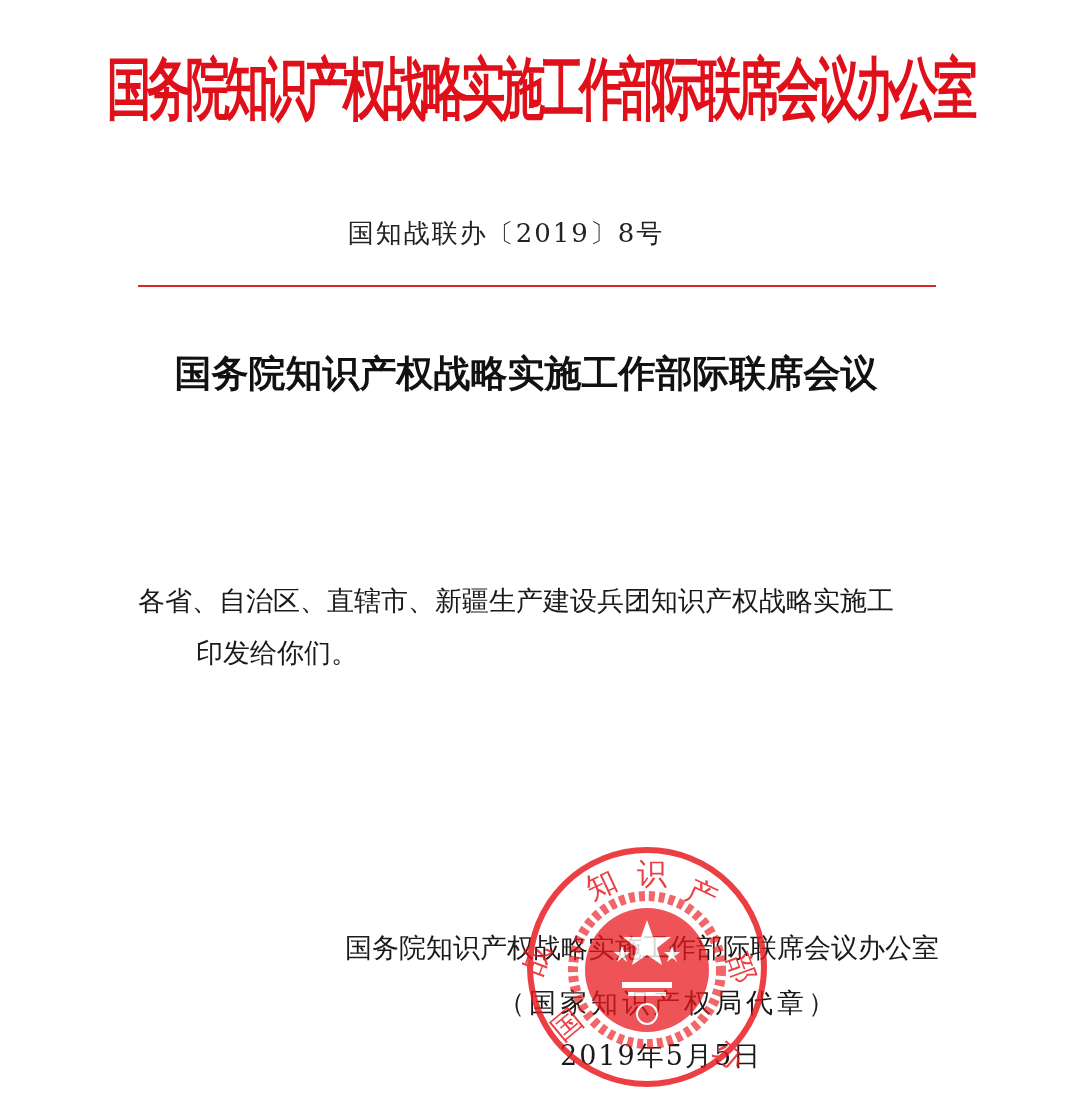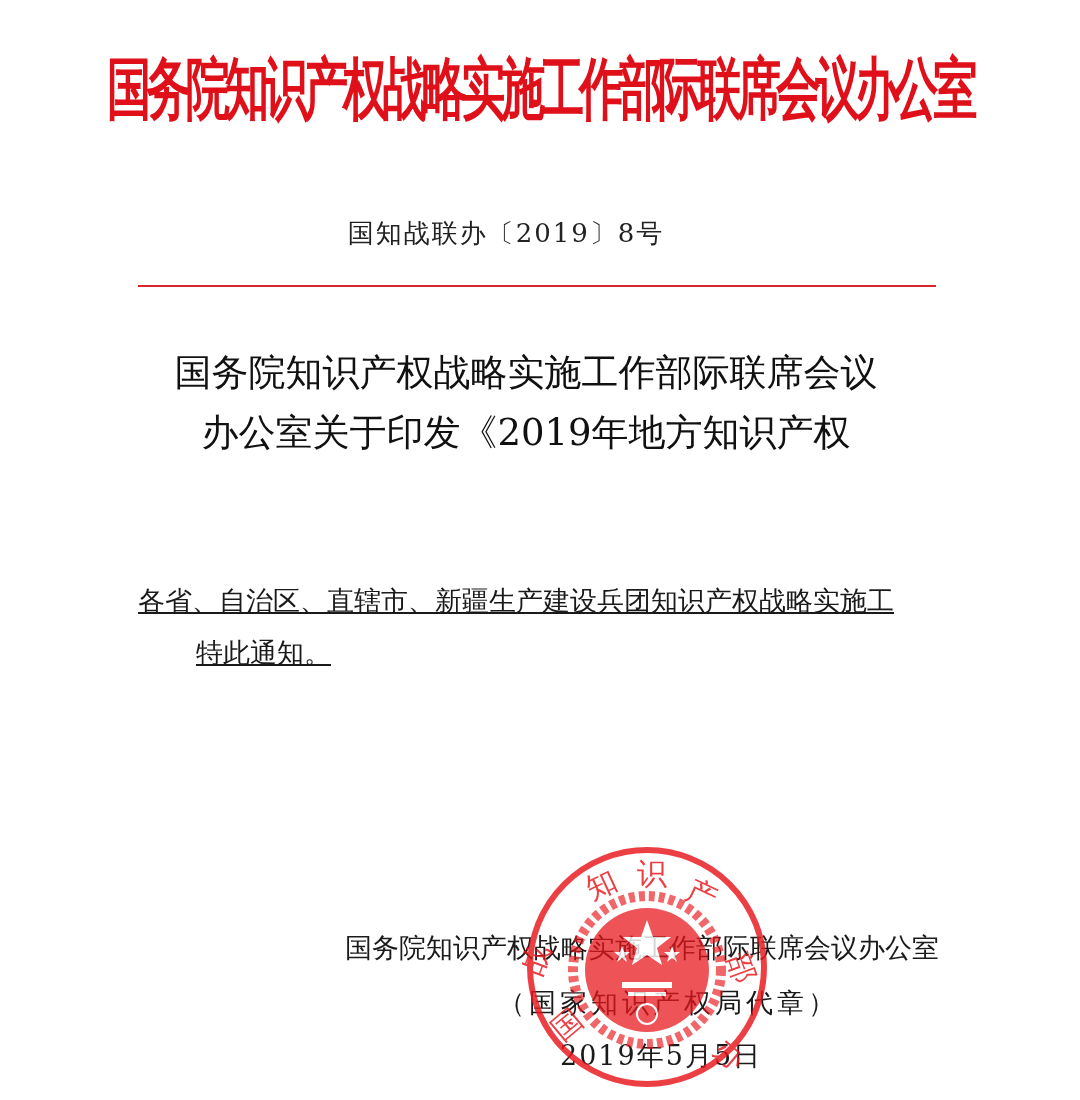--- a/index.html
+++ b/index.html
@@ -1,23 +1,23 @@
 <!DOCTYPE html>
 <html><head>
 <meta charset="utf-8">
 <style>
   html,body{margin:0;padding:0;background:#fff;}
   body{width:1080px;height:1100px;position:relative;overflow:hidden;font-family:"DejaVu Serif","Liberation Serif",serif;color:#111;}
   .masthead{position:absolute;left:100px;top:45px;width:880px;height:90px;display:flex;align-items:center;justify-content:center;}
   .masthead span{font-family:"DejaVu Serif","Liberation Serif",serif;font-weight:bold;color:#e0101a;font-size:54px;letter-spacing:-6px;transform:scaleX(0.82) scaleY(1.25);white-space:nowrap;display:inline-block;}
   .docno{position:absolute;left:4px;top:188px;width:1004px;text-align:center;font-size:26px;letter-spacing:2px;color:#222;margin-top:28px;}
   .rule{position:absolute;left:138px;top:285px;width:798px;height:2px;background:#d9252b;}
-  .title{position:absolute;left:0;top:343px;width:1052px;text-align:center;font-weight:normal;font-size:37px;line-height:60px;color:#111;}
+  .title{position:absolute;left:0;top:343px;width:1052px;text-align:center;font-weight:bold;font-size:37px;line-height:60px;color:#111;}
   .title div{white-space:nowrap;}
-  .body{position:absolute;left:138px;top:575px;width:810px;font-size:27px;line-height:52px;color:#1a1a1a;text-decoration:underline;}
+  .body{position:absolute;left:138px;top:575px;width:810px;font-size:27px;line-height:52px;color:#1a1a1a;}
   .body p{margin:0;white-space:nowrap;}
   .indent{padding-left:58px;}
   .sign{position:absolute;left:0;top:930px;width:1080px;font-size:27px;color:#1a1a1a;}
   .sign .l1{position:absolute;left:345px;top:0;white-space:nowrap;}
   .sign .l2{position:absolute;left:498px;top:55px;white-space:nowrap;letter-spacing:4px;}
   .sign .l3{position:absolute;left:560px;top:108px;white-space:nowrap;letter-spacing:2px;}
   .seal{position:absolute;left:522px;top:842px;width:250px;height:250px;opacity:0.82;}
 </style>
 </head>
 <body>
@@ -25,26 +25,25 @@
 <div class="masthead">
   <span>国务院知识产权战略实施工作部际联席会议办公室</span>
 </div>
 
 <div class="docno">国知战联办〔2019〕8号</div>
 
 <div class="rule"></div>
 
 <div class="title">
   <div>国务院知识产权战略实施工作部际联席会议</div>
-  <div>办公室关于印发《2019年地方知识产权</div>
 </div>
 
 <div class="body">
   <p>各省、自治区、直辖市、新疆生产建设兵团知识产权战略实施工</p>
-  <p class="indent">特此通知。</p>
+  <p class="indent">印发给你们。</p>
 </div>
 
 <div class="sign">
   <div class="l1">国务院知识产权战略实施工作部际联席会议办公室</div>
   <div class="l2">（国家知识产权局代章）</div>
   <div class="l3">2019年5月5日</div>
 </div>
 
 <svg class="seal" viewBox="0 0 250 250">
   <circle cx="125" cy="125" r="117" fill="none" stroke="#e8161c" stroke-width="6"></circle>

